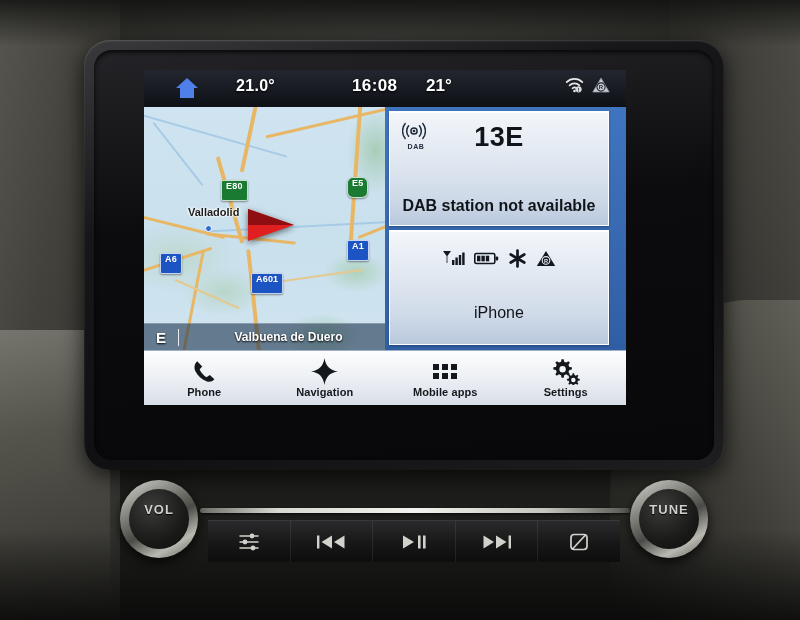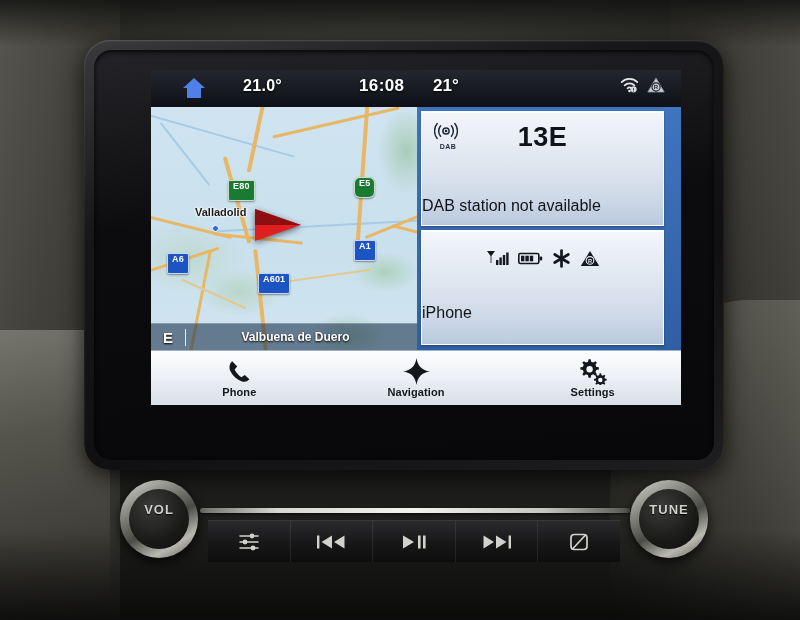--- a/index.html
+++ b/index.html
@@ -57,21 +57,21 @@
   }
   #bezel-inner {
     position: absolute; left: 10px; top: 10px; width: 620px; height: 410px;
     border-radius: 18px;
     background: linear-gradient(175deg, #242428 0%, #0c0c0e 40%, #08080a 100%);
     box-shadow: inset 0 2px 5px rgba(0,0,0,.9);
   }
 
   
   #screen {
-    position: absolute; left: 151px; top: 70px; width: 530px; height: 335px;
+    position: absolute; left: 144px; top: 70px; width: 482px; height: 335px;
     background: #0c0f16;
     overflow: hidden;
   }
 
   
   #statusbar {
     position: relative; height: 37px; width: 100%;
     background: linear-gradient(180deg, #23262e 0%, #171a21 55%, #0e1016 100%);
     display: flex; align-items: center;
     color: #fff;
@@ -216,31 +216,31 @@
   .dab-label {
     font-size: 7px; font-weight: bold; letter-spacing: .5px; margin-top: 1px;
   }
   .dab-preset {
     position: absolute; left: 0; right: 0; top: 10px;
     text-align: center; font-size: 27px; font-weight: bold; color: #101418;
     letter-spacing: .5px;
   }
   .dab-status {
     position: absolute; left: 0; right: 0; bottom: 10px;
-    font-size: 16px; font-weight: normal; color: #101418;
+    text-align: center; font-size: 16px; font-weight: bold; color: #101418;
   }
   #card-phone { display: block; }
   .phone-icons {
     position: absolute; left: 0; right: 0; top: 18px;
     display: flex; justify-content: center; align-items: center; gap: 9px;
     color: #111820;
   }
   .phone-name {
     position: absolute; left: 0; right: 0; bottom: 22px;
-    font-size: 16px; color: #101418;
+    text-align: center; font-size: 16px; color: #101418;
   }
 
   
   #tabbar {
     position: relative; width: 100%; height: 55px;
     background: linear-gradient(180deg, #fdfdfd 0%, #eef1f5 45%, #d9dfe8 100%);
     display: flex; align-items: center;
     border-top: 1px solid #9fb0c4;
   }
   .tab {
@@ -483,20 +483,33 @@
     <div class="tab">
       <div class="tab-ico">
         <svg width="27" height="27" viewBox="0 0 27 27">
           <path d="M13.5 0 C 14.6 8 18.9 12.4 27 13.5 C 18.9 14.6 14.6 18.9 13.5 27
                    C 12.4 18.9 8.1 14.6 0 13.5 C 8.1 12.4 12.4 8 13.5 0 Z" fill="#14181d"></path>
         </svg>
       </div>
       <div class="tab-lbl">Navigation</div>
     </div>
 
+    <div class="tab">
+      <div class="tab-ico">
+        <div class="apps-grid">
+            <i></i>
+            <i></i>
+            <i></i>
+            <i></i>
+            <i></i>
+            <i></i>
+          </div>
+      </div>
+      <div class="tab-lbl">Mobile apps</div>
+    </div>
 
     <div class="tab">
       <div class="tab-ico">
         <svg width="29" height="27" viewBox="0 0 29 27">
           <g fill="#14181d">
             <path d="M10.5 1.2 l2.2 0 .45 2.5 2.1 .9 2.1-1.45 1.55 1.55-1.45 2.1 .9 2.1 2.5 .45 0 2.2-2.5 .45-.9 2.1 1.45 2.1-1.55 1.55-2.1-1.45-2.1 .9-.45 2.5-2.2 0-.45-2.5-2.1-.9-2.1 1.45-1.55-1.55 1.45-2.1-.9-2.1-2.5-.45 0-2.2 2.5-.45 .9-2.1-1.45-2.1 1.55-1.55 2.1 1.45 2.1-.9z"></path>
             <circle cx="11.6" cy="11.3" r="3.2" fill="#f2f4f7"></circle>
             <path d="M21.6 15.3 l1.5 0 .32 1.75 1.45 .6 1.45-1 1.07 1.07-1 1.45 .6 1.45 1.75 .32 0 1.5-1.75 .32-.6 1.45 1 1.45-1.07 1.07-1.45-1-1.45 .6-.32 1.75-1.5 0-.32-1.75-1.45-.6-1.45 1-1.07-1.07 1-1.45-.6-1.45-1.75-.32 0-1.5 1.75-.32 .6-1.45-1-1.45 1.07-1.07 1.45 1 1.45-.6z"></path>
             <circle cx="22.35" cy="21.95" r="2.2" fill="#f2f4f7"></circle>
           </g>

